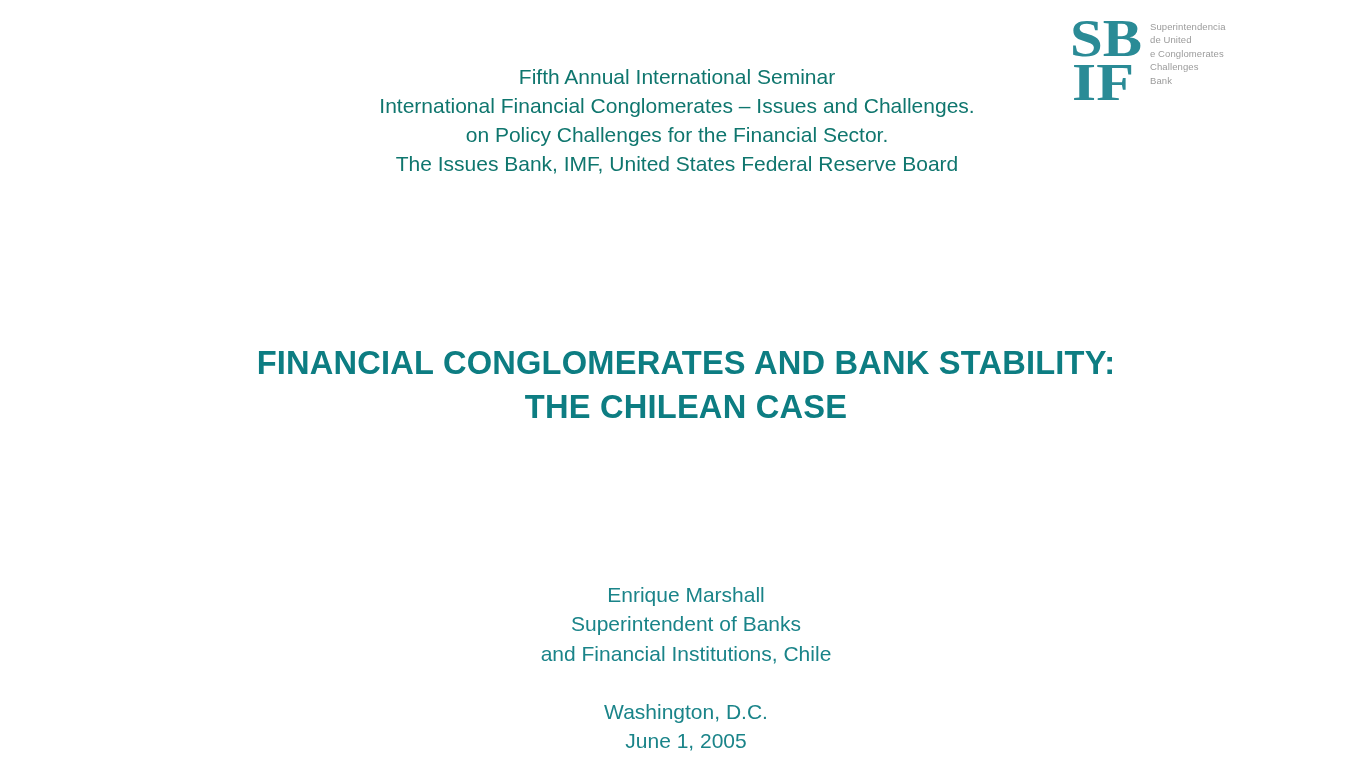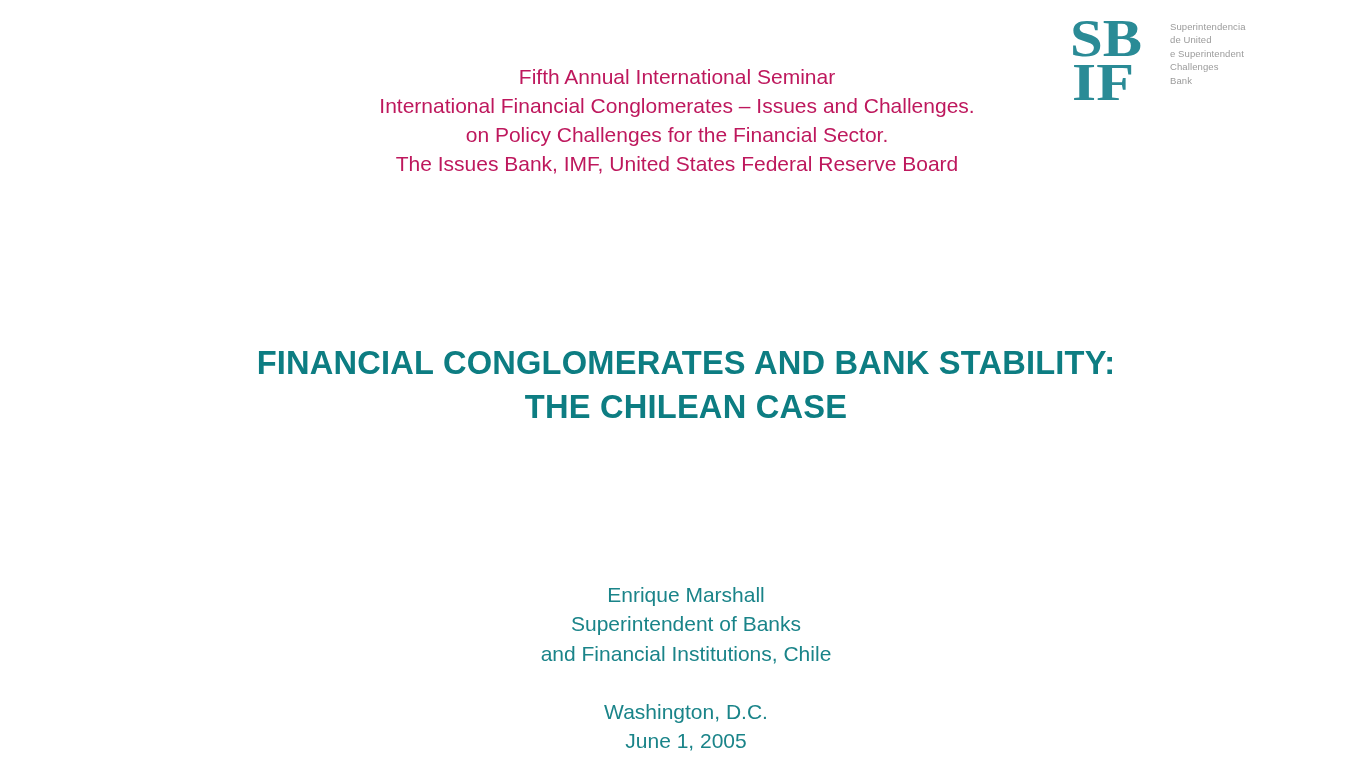--- a/index.html
+++ b/index.html
@@ -24,21 +24,21 @@
 
   
   .logo-block {
     position: absolute;
     top: 14px;
     left: 1070px;
     width: 220px;
     height: 100px;
     display: flex;
     align-items: flex-start;
-    gap: 20px;
+    gap: 0;
   }
   .logo-mark {
     width: 80px;
     height: 90px;
     position: relative;
     flex: 0 0 auto;
   }
   .logo-mark svg { display: block; }
   .logo-text {
     padding-top: 6px;
@@ -59,21 +59,21 @@
     position: absolute;
     top: 62px;
     left: 0;
     width: 1354px;
     text-align: center;
   }
   .seminar-header .line {
     font-family: "Liberation Sans", sans-serif;
     font-size: 21px;
     line-height: 29px;
-    color: #be185d;
+    color: #0f766e;
     white-space: nowrap;
   }
 
   
   .main-title {
     position: absolute;
     top: 340px;
     left: 0;
     width: 1372px;
     text-align: center;
@@ -117,21 +117,21 @@
   <div class="logo-block">
     <div class="logo-mark">
       <svg width="80" height="90" viewBox="0 0 80 90" xmlns="http://www.w3.org/2000/svg">
         <text x="0" y="42" font-family="Liberation Serif, serif" font-size="52" font-weight="bold" fill="#2a8b96" textLength="72" lengthAdjust="spacingAndGlyphs">SB</text>
         <text x="2" y="86" font-family="Liberation Serif, serif" font-size="52" font-weight="bold" fill="#2a8b96" textLength="62" lengthAdjust="spacingAndGlyphs">IF</text>
       </svg>
     </div>
     <div class="logo-text">
       <span>Superintendencia</span>
       <span>de United</span>
-      <span>e Superintendent</span>
+      <span>e Conglomerates</span>
       <span>Challenges</span>
       <span>Bank</span>
     </div>
   </div>
 
   <div class="seminar-header">
     <div class="line">Fifth Annual International Seminar</div>
     <div class="line">International Financial Conglomerates – Issues and Challenges.</div>
     <div class="line">on Policy Challenges for the Financial Sector.</div>
     <div class="line">The Issues Bank, IMF, United States Federal Reserve Board</div>

